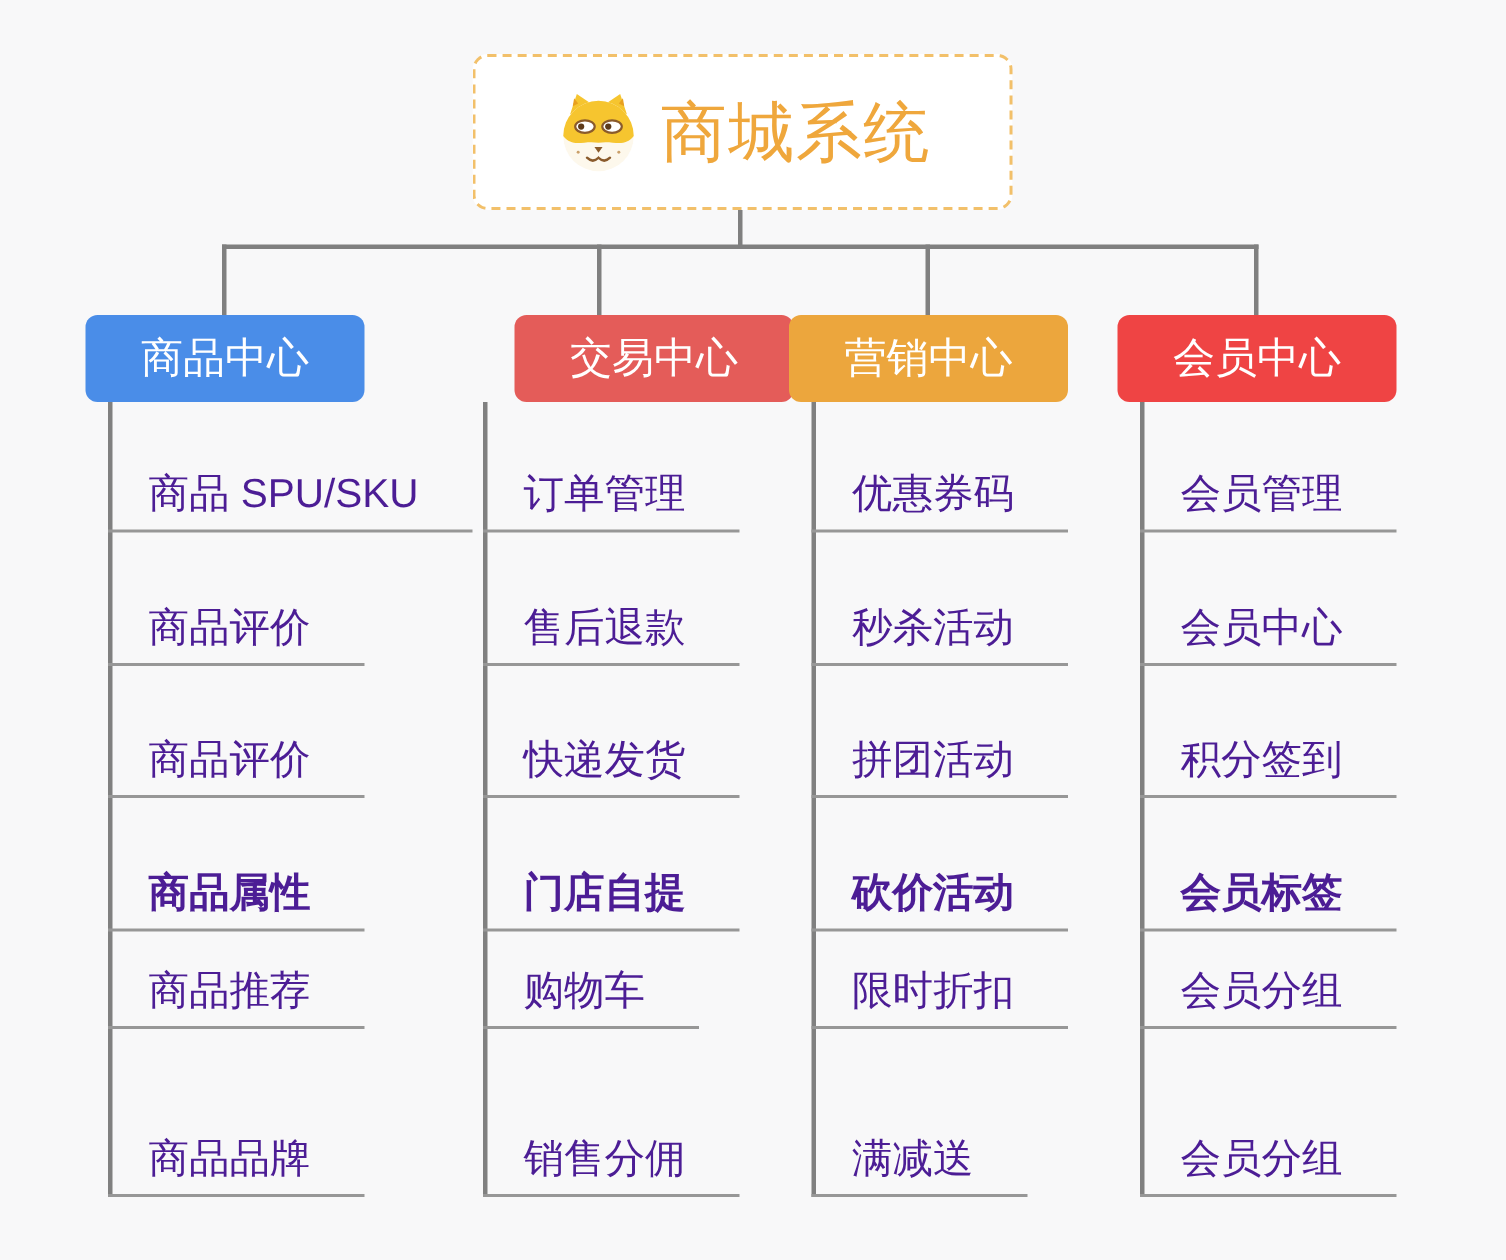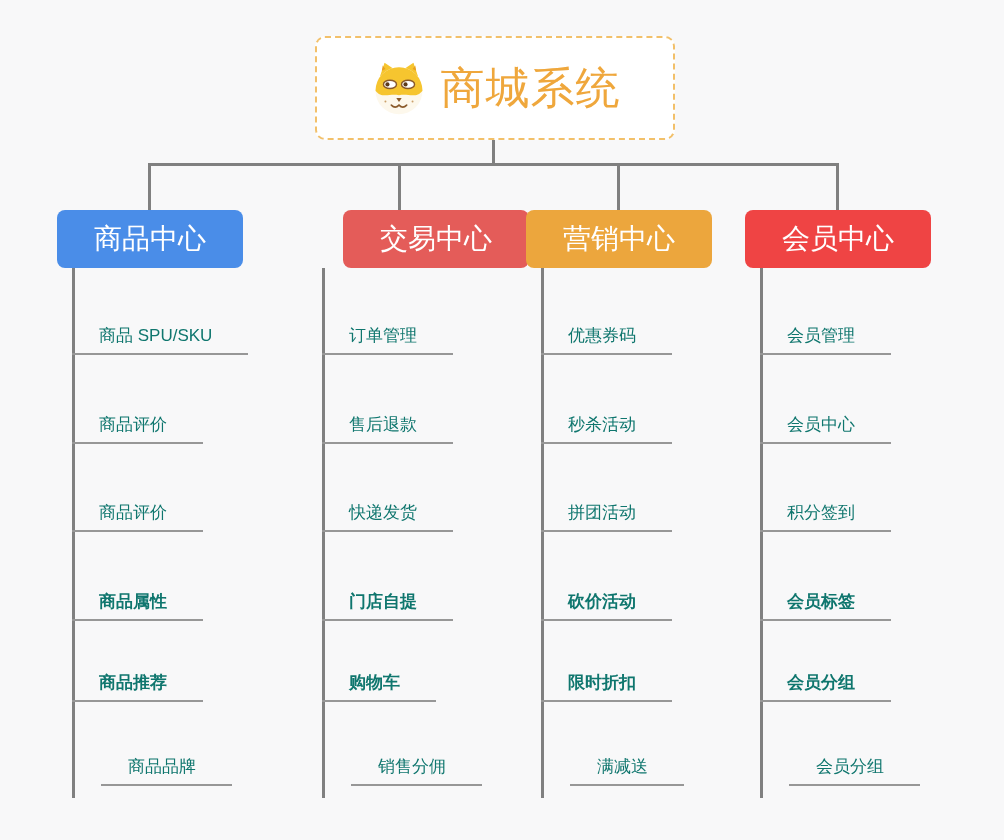--- a/index.html
+++ b/index.html
@@ -71,30 +71,30 @@
     background: #808080;
   }
   .leaf {
     position: absolute;
     left: 15px;
     height: 44px;
     display: flex;
     align-items: flex-end;
     padding: 0 36px 6px 27px;
     border-bottom: 2px solid #979797;
-    font-size: 17px;
-    color: #0f766e;
+    font-size: 27px;
+    color: #4c1d95;
     white-space: nowrap;
   }
   .leaf.l1 { top: 101px; }
   .leaf.l2 { top: 190px; }
   .leaf.l3 { top: 278px; }
   .leaf.l4 { top: 367px; font-weight: bold; }
-  .leaf.l5 { top: 448px; font-weight: bold; }
-  .leaf.l6 { top: 532px; margin-left: 29px; }
+  .leaf.l5 { top: 432px; }
+  .leaf.l6 { top: 544px; }
 </style>
 </head>
 <body>
 
 <div class="canvas" style="background-color: rgb(248, 248, 249);">
 
   <div class="root-node" style="border-color: rgb(242, 192, 106);">
     <span>
       <svg class="dog-icon" viewBox="0 0 64 62" xmlns="http://www.w3.org/2000/svg">
         <path d="M11 18 L16 3 L28 11 Z" fill="#f6c52f"></path>

